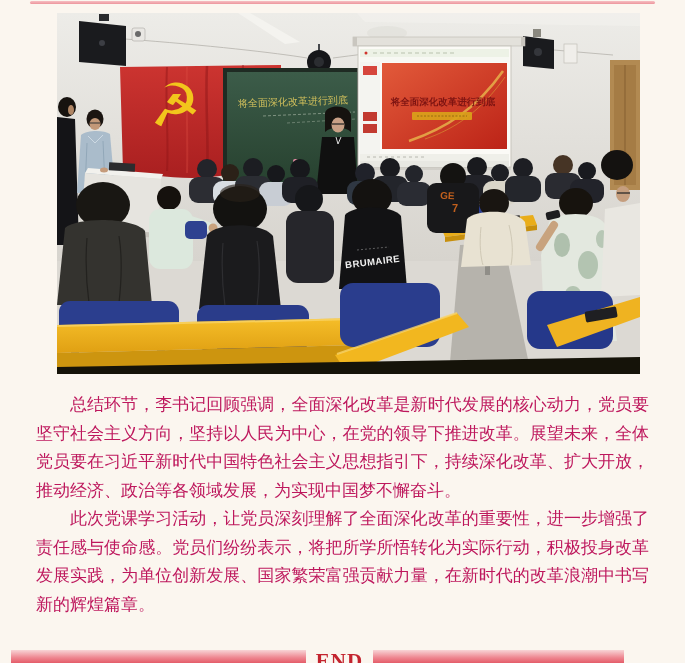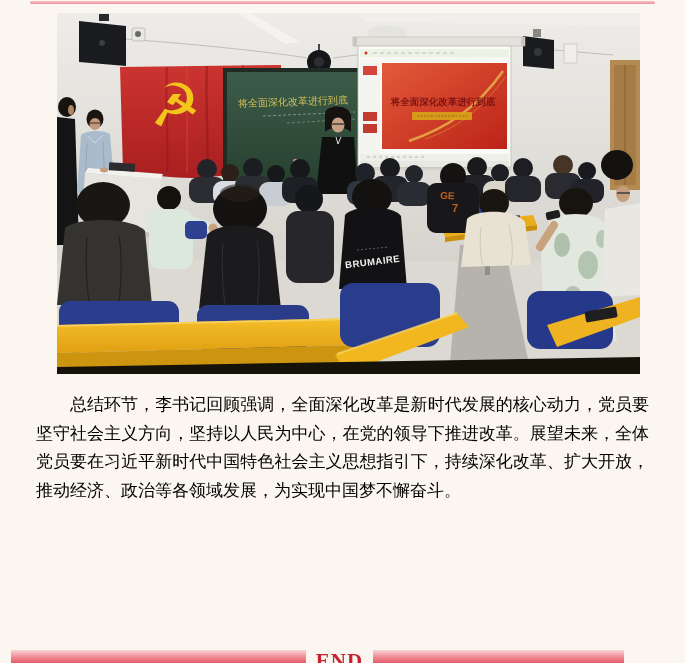--- a/index.html
+++ b/index.html
@@ -4,21 +4,21 @@
 <style>
   html,body{margin:0;padding:0;}
   .page{position:relative;width:685px;height:663px;overflow:hidden;
         background:#fbf6ef;font-family:"Liberation Sans","DejaVu Sans",sans-serif;}
   .top-divider{position:absolute;top:1px;left:30px;width:625px;height:3px;
         background:linear-gradient(to bottom,#f7bfc3,#ec959c);border-radius:2px;}
   .photo-wrap{position:absolute;left:57px;top:13px;width:583px;height:361px;
         background:#dcd9d3;overflow:hidden;}
   .photo-wrap svg{display:block;}
   .article{position:absolute;left:36px;top:391px;width:613px;
-        font-size:17px;line-height:28.5px;color:#000000;text-align:justify;}
+        font-size:17px;line-height:28.5px;color:#be185d;text-align:justify;}
   .article p{margin:0;text-indent:2em;}
   .end-bar{position:absolute;top:650px;height:14px;
         background:linear-gradient(to bottom,#f8d4d6 0%,#ee8690 55%,#e25562 100%);}
   .end-bar.left{left:11px;width:295px;}
   .end-bar.right{left:373px;width:251px;}
   .end-label{position:absolute;top:649px;left:306px;width:67px;text-align:center;
         font-family:"Liberation Serif","DejaVu Serif",serif;font-weight:bold;
         font-size:21px;color:#c3242f;letter-spacing:1px;}
 </style>
 </head>
@@ -317,19 +317,20 @@
         <polygon points="490,312 583,284 583,304 500,334" fill="#efb321"></polygon>
         <rect x="528" y="296" width="32" height="11" rx="2" fill="#1f1f22" transform="rotate(-10 544 301)"></rect>
       </g>
 
       <polygon points="0,354 583,344 583,361 0,361" fill="#151309"></polygon>
     </svg>
   </div>
 
   <div class="article">
     <p>总结环节，李书记回顾强调，全面深化改革是新时代发展的核心动力，党员要坚守社会主义方向，坚持以人民为中心，在党的领导下推进改革。展望未来，全体党员要在习近平新时代中国特色社会主义思想指引下，持续深化改革、扩大开放，推动经济、政治等各领域发展，为实现中国梦不懈奋斗。</p>
+    <p>此次党课学习活动，让党员深刻理解了全面深化改革的重要性，进一步增强了责任感与使命感。党员们纷纷表示，将把所学所悟转化为实际行动，积极投身改革发展实践，为单位创新发展、国家繁荣富强贡献力量，在新时代的改革浪潮中书写新的辉煌篇章。</p>
   </div>
 
   <div class="end-bar left"></div>
   <div class="end-label">END</div>
   <div class="end-bar right"></div>
 
 </div>
 
 </body></html>

